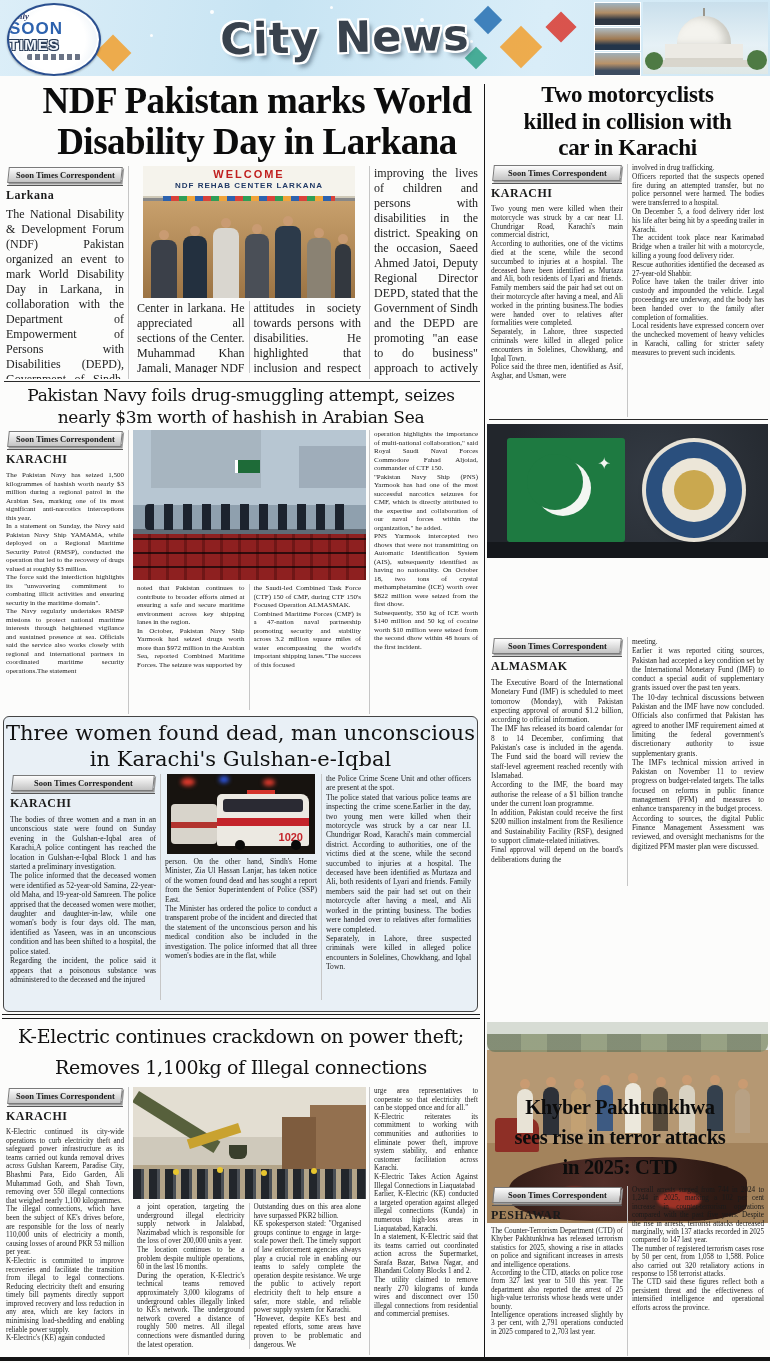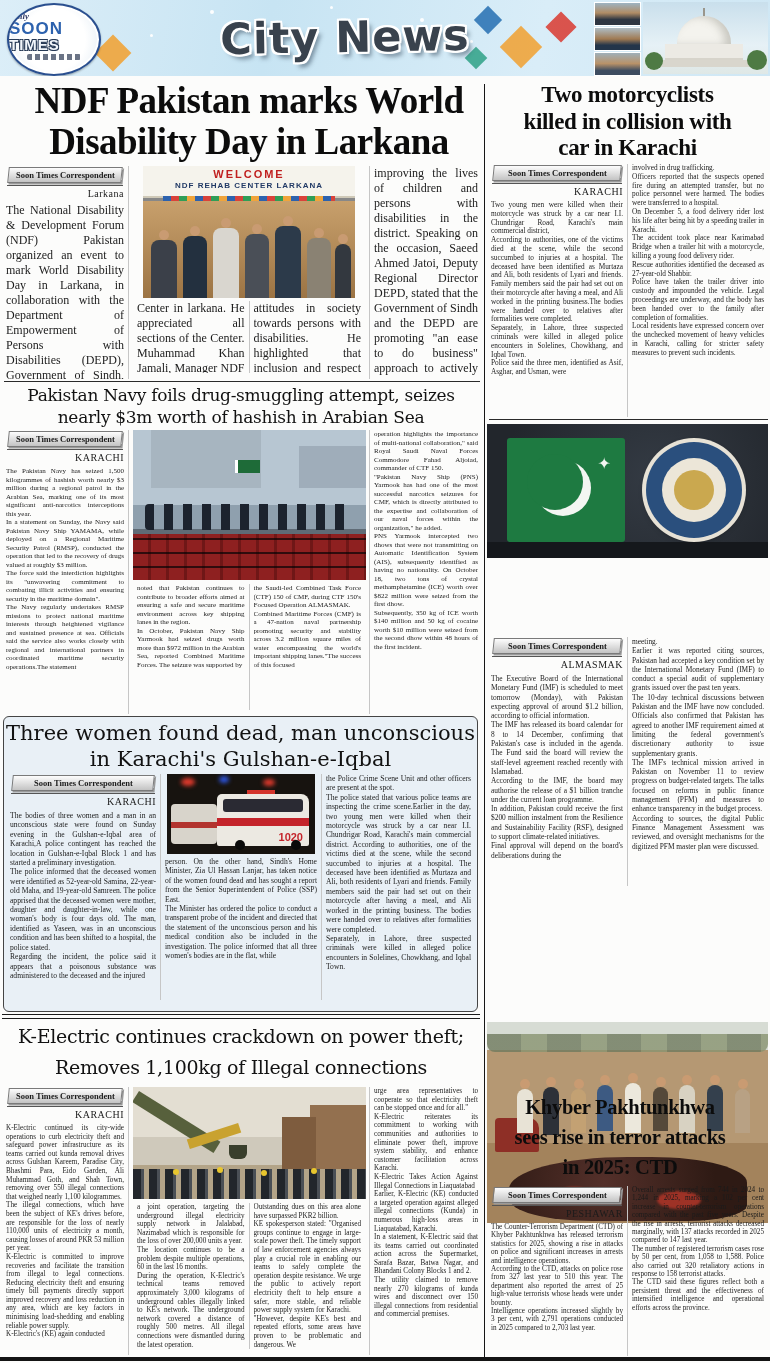--- a/index.html
+++ b/index.html
@@ -46,21 +46,21 @@
   .hl-bold{font-family:"Liberation Serif",serif;font-weight:bold;text-align:center;
     white-space:pre-line;color:#0c0c0c;overflow:hidden}
   .hl-book{font-family:"DejaVu Serif",serif;font-weight:500;text-align:center;
     white-space:pre-line;color:#121212;overflow:hidden}
   
   .byline-wrap{border-bottom:1px solid #555;padding:0 1px 2px;margin:1px 1px 2px}
   .byline-box{background:linear-gradient(180deg,#fdfdfd,#c3c3c3);border:1px solid #7a7a7a;
     box-shadow:1.5px 1.5px 0 #9a9a9a;font-weight:bold;font-size:8.5px;text-align:center;
     padding:2px 0;transform:skewX(-6deg)}
   .byline-box span{display:inline-block;transform:skewX(6deg);white-space:nowrap}
-  .dateline{font-weight:normal;font-size:10px;text-align:right;letter-spacing:.5px;margin:2px 0 4px}
+  .dateline{font-weight:bold;font-size:12px;text-align:left;letter-spacing:.5px;margin:2px 0 4px}
   
   .row{display:flex;align-items:stretch}
   .row>.cell{padding:0 4px;overflow:hidden}
   .row>.cell+.cell{border-left:1px solid #c6c6c6}
   .coltext{text-align:justify;white-space:pre-line;color:#1b1b1b;overflow:hidden}
   .t-ndf .coltext{font-size:12px;line-height:15px}
   .t-navy .coltext{font-size:7px;line-height:8.5px}
   .t-women .coltext{font-size:7.6px;line-height:9.4px}
   .t-ke .coltext{font-size:7.2px;line-height:8.6px}
   .t-moto .coltext{font-size:7.3px;line-height:8.8px}
@@ -175,21 +175,21 @@
       <div class="tree" style="left:104px;top:48px;width:20px;height:20px"></div>
     </div>
   </div>
 
   <div id="vdiv" class="abs"></div>
   <div class="abs hrule" style="left:4px;top:381px;width:476px"></div>
   <div class="abs double-rule" style="left:2px;top:1014px;width:478px"></div>
   <div class="abs hrule" style="left:489px;top:419px;width:279px"></div>
   <div id="bottombar" class="abs"></div>
 
-  <div class="abs hl-bold" style="left:10px;top:80px;width:478px;height:84px;font-size:37px;line-height:41px;letter-spacing:-.5px">NDF Pakistan marks World
+  <div class="abs hl-bold" style="left:18px;top:80px;width:478px;height:84px;font-size:37px;line-height:41px;letter-spacing:-.5px">NDF Pakistan marks World
 Disability Day in Larkana</div>
 
   <div class="abs row t-ndf" style="left:2px;top:166px;width:480px;height:213px">
     <div class="cell" style="flex:0 0 118px">
       <div class="byline-wrap">
         <div class="byline-box"><span>Soon Times Correspondent</span></div>
       </div>
       <div class="dateline">Larkana</div>
       <div class="coltext">The National Disability &amp; Development Forum (NDF) Pakistan organized an event to mark World Disability Day in Larkana, in collaboration with the Department of Empowerment of Persons with Disabilities (DEPD), Government of Sindh, ADDTF, and the National Disability Alliance (NDA). The event was attended by Khair Muhammad Shaikh, Advisor to the Chief Minister Sindh, as the Chief Guest. Addressing the gathering, he appreciated the services of NDF Pakistan in Larkana and emphasized the need to discourage negative and discriminatory</div>
     </div>

